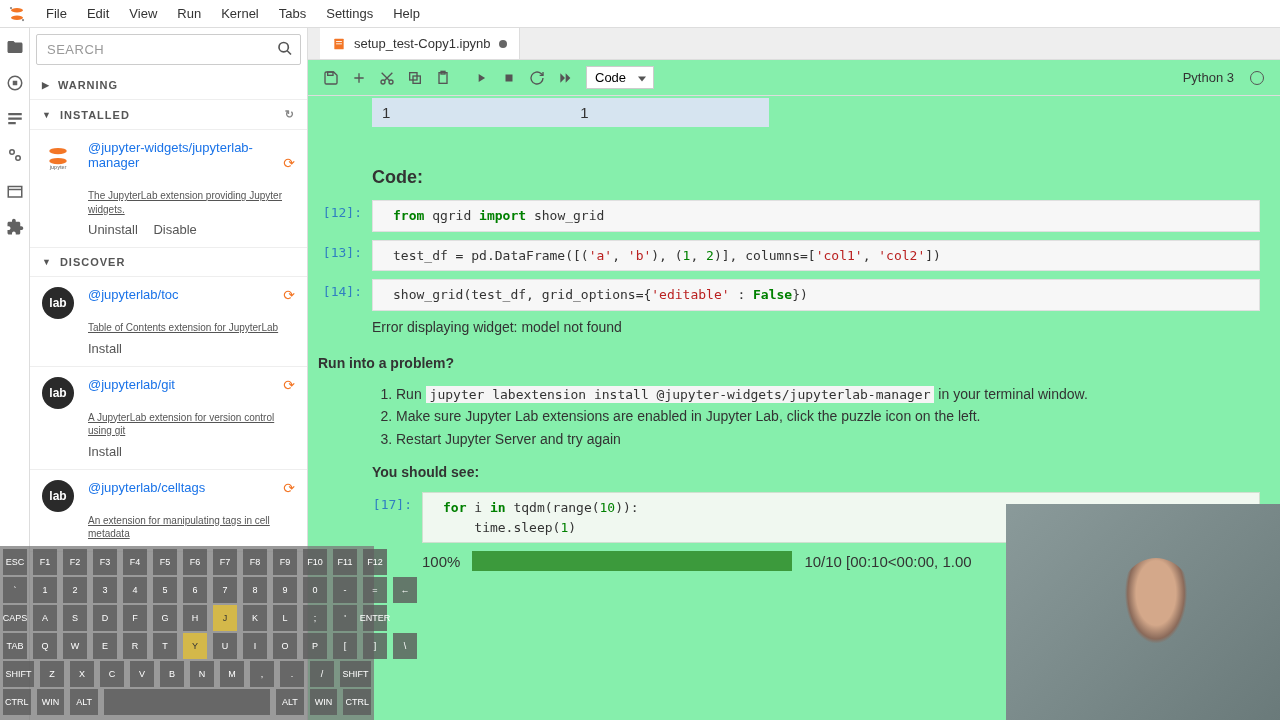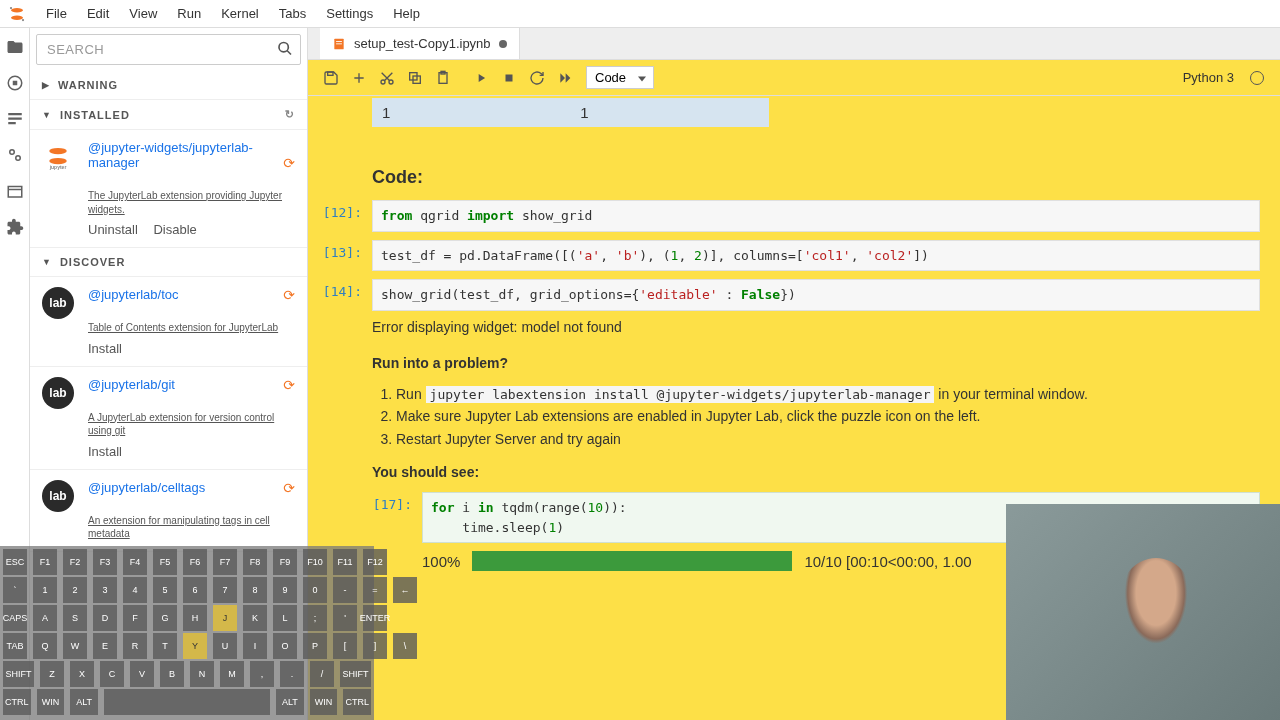--- a/index.html
+++ b/index.html
@@ -22,47 +22,47 @@
 .ext-item { padding: 10px 12px; border-bottom: 1px solid #eee; display: flex; gap: 14px; }
 .ext-icon { width: 32px; height: 32px; flex-shrink: 0; border-radius: 50%; display: flex; align-items: center; justify-content: center; font-size: 12px; font-weight: bold; }
 .ext-icon.jupyter-ic { background: #fff; }
 .ext-icon.lab-ic { background: #2a2a2a; color: #fff; }
 .ext-body { flex: 1; }
 .ext-name { color: #1a73e8; font-size: 13px; }
 .ext-desc { color: #555; font-size: 10px; margin-top: 19px; line-height: 1.35; text-decoration: underline; }
 .ext-actions { margin-top: 6px; }
 .ext-action { color: #555; font-size: 13px; margin-right: 12px; cursor: pointer; }
 .ext-refresh { color: #f37626; font-size: 14px; }
-.notebook-area { flex: 1; display: flex; flex-direction: column; background: #fde047; position: relative; }
+.notebook-area { flex: 1; display: flex; flex-direction: column; background: #86efac; position: relative; }
 .tabs-row { background: #eee; border-bottom: 1px solid #ddd; display: flex; height: 32px; }
 .tab { background: #fff; border-right: 1px solid #ddd; padding: 0 12px; display: flex; align-items: center; gap: 8px; font-size: 13px; height: 100%; }
 .tab-icon-nb { width: 14px; height: 14px; }
 .tab-dirty { width: 8px; height: 8px; border-radius: 50%; background: #666; }
 .toolbar { height: 36px; border-bottom: 1px solid #ddd; display: flex; align-items: center; padding: 0 10px; gap: 2px; }
 .tool-btn { width: 26px; height: 26px; display: flex; align-items: center; justify-content: center; color: #555; cursor: pointer; }
 .tool-sep { width: 8px; }
 .cell-type-select { margin-left: 6px; padding: 3px 26px 3px 8px; border: 1px solid #ccc; font-size: 13px; background: #fff; appearance: none; position: relative; }
 .select-wrap { position: relative; }
 .select-wrap::after { content: ""; position: absolute; right: 8px; top: 50%; transform: translateY(-30%); border-left: 4px solid transparent; border-right: 4px solid transparent; border-top: 5px solid #555; }
 .kernel-info { margin-left: auto; display: flex; align-items: center; gap: 16px; font-size: 13px; padding-right: 6px; }
 .kernel-circle { width: 14px; height: 14px; border: 1.5px solid #555; border-radius: 50%; }
 .notebook-body { flex: 1; overflow-y: auto; padding: 2px 20px 20px 10px; }
 .output-table { margin-left: 54px; margin-bottom: 40px; }
 .output-table table { border-collapse: collapse; }
 .output-table td { padding: 6px 180px 6px 10px; background: #d6e4f0; font-size: 15px; }
 .md-heading3 { font-size: 18px; font-weight: 700; margin: 8px 0 12px 54px; }
 .code-cell { display: flex; margin-bottom: 8px; }
 .prompt-in { width: 54px; text-align: right; padding-right: 10px; color: #307fc1; font-family: monospace; font-size: 13px; padding-top: 5px; }
-.code-content { flex: 1; background: #f7f7f7; border: 1px solid #e0e0e0; padding: 5px 8px; font-family: monospace; font-size: 13px; line-height: 1.5; }
+.code-content { flex: 1; background: #f7f7f7; border: 1px solid #e0e0e0; padding: 5px 20px; font-family: monospace; font-size: 13px; line-height: 1.5; }
 .kw-green { color: #008000; font-weight: bold; }
 .str-red { color: #ba2121; }
 .num-green { color: #008000; }
 .err-output { margin-left: 54px; color: #333; margin-bottom: 20px; margin-top: 8px; font-size: 14px; }
 .md-h2 { font-size: 26px; font-weight: 700; margin: 18px 0 16px 54px; }
-.md-bold { font-weight: 700; margin-left: 54px; font-size: 14px; margin-bottom: 12px; }
+.md-bold { font-weight: 700; font-size: 14px; margin-bottom: 12px; }
 .md-list { margin-left: 54px; font-size: 14px; line-height: 1.6; }
 .md-list ol { padding-left: 24px; }
 .inline-code { background: #f5f5f5; font-family: monospace; padding: 1px 4px; font-size: 13px; }
 .md-p { margin-left: 54px; font-size: 14px; margin-top: 14px; margin-bottom: 12px; font-weight: bold; }
 .progress-row { display: flex; align-items: center; margin-left: 104px; margin-top: 8px; gap: 12px; font-size: 15px; }
 .progress-bar { width: 320px; height: 20px; background: #3c9a3c; }
 .keyboard-overlay { position: absolute; left: 0; bottom: 0; width: 374px; background: rgba(120,120,120,0.75); padding: 3px; font-size: 10px; color: #fff; }
 .kb-row { display: flex; gap: 6px; margin-bottom: 2px; }
 .kb-key { background: rgba(90,90,90,0.8); height: 26px; display: flex; align-items: center; justify-content: center; flex: 1; min-width: 24px; font-size: 9px; }
 .kb-key.wide { flex: 1.5; }

